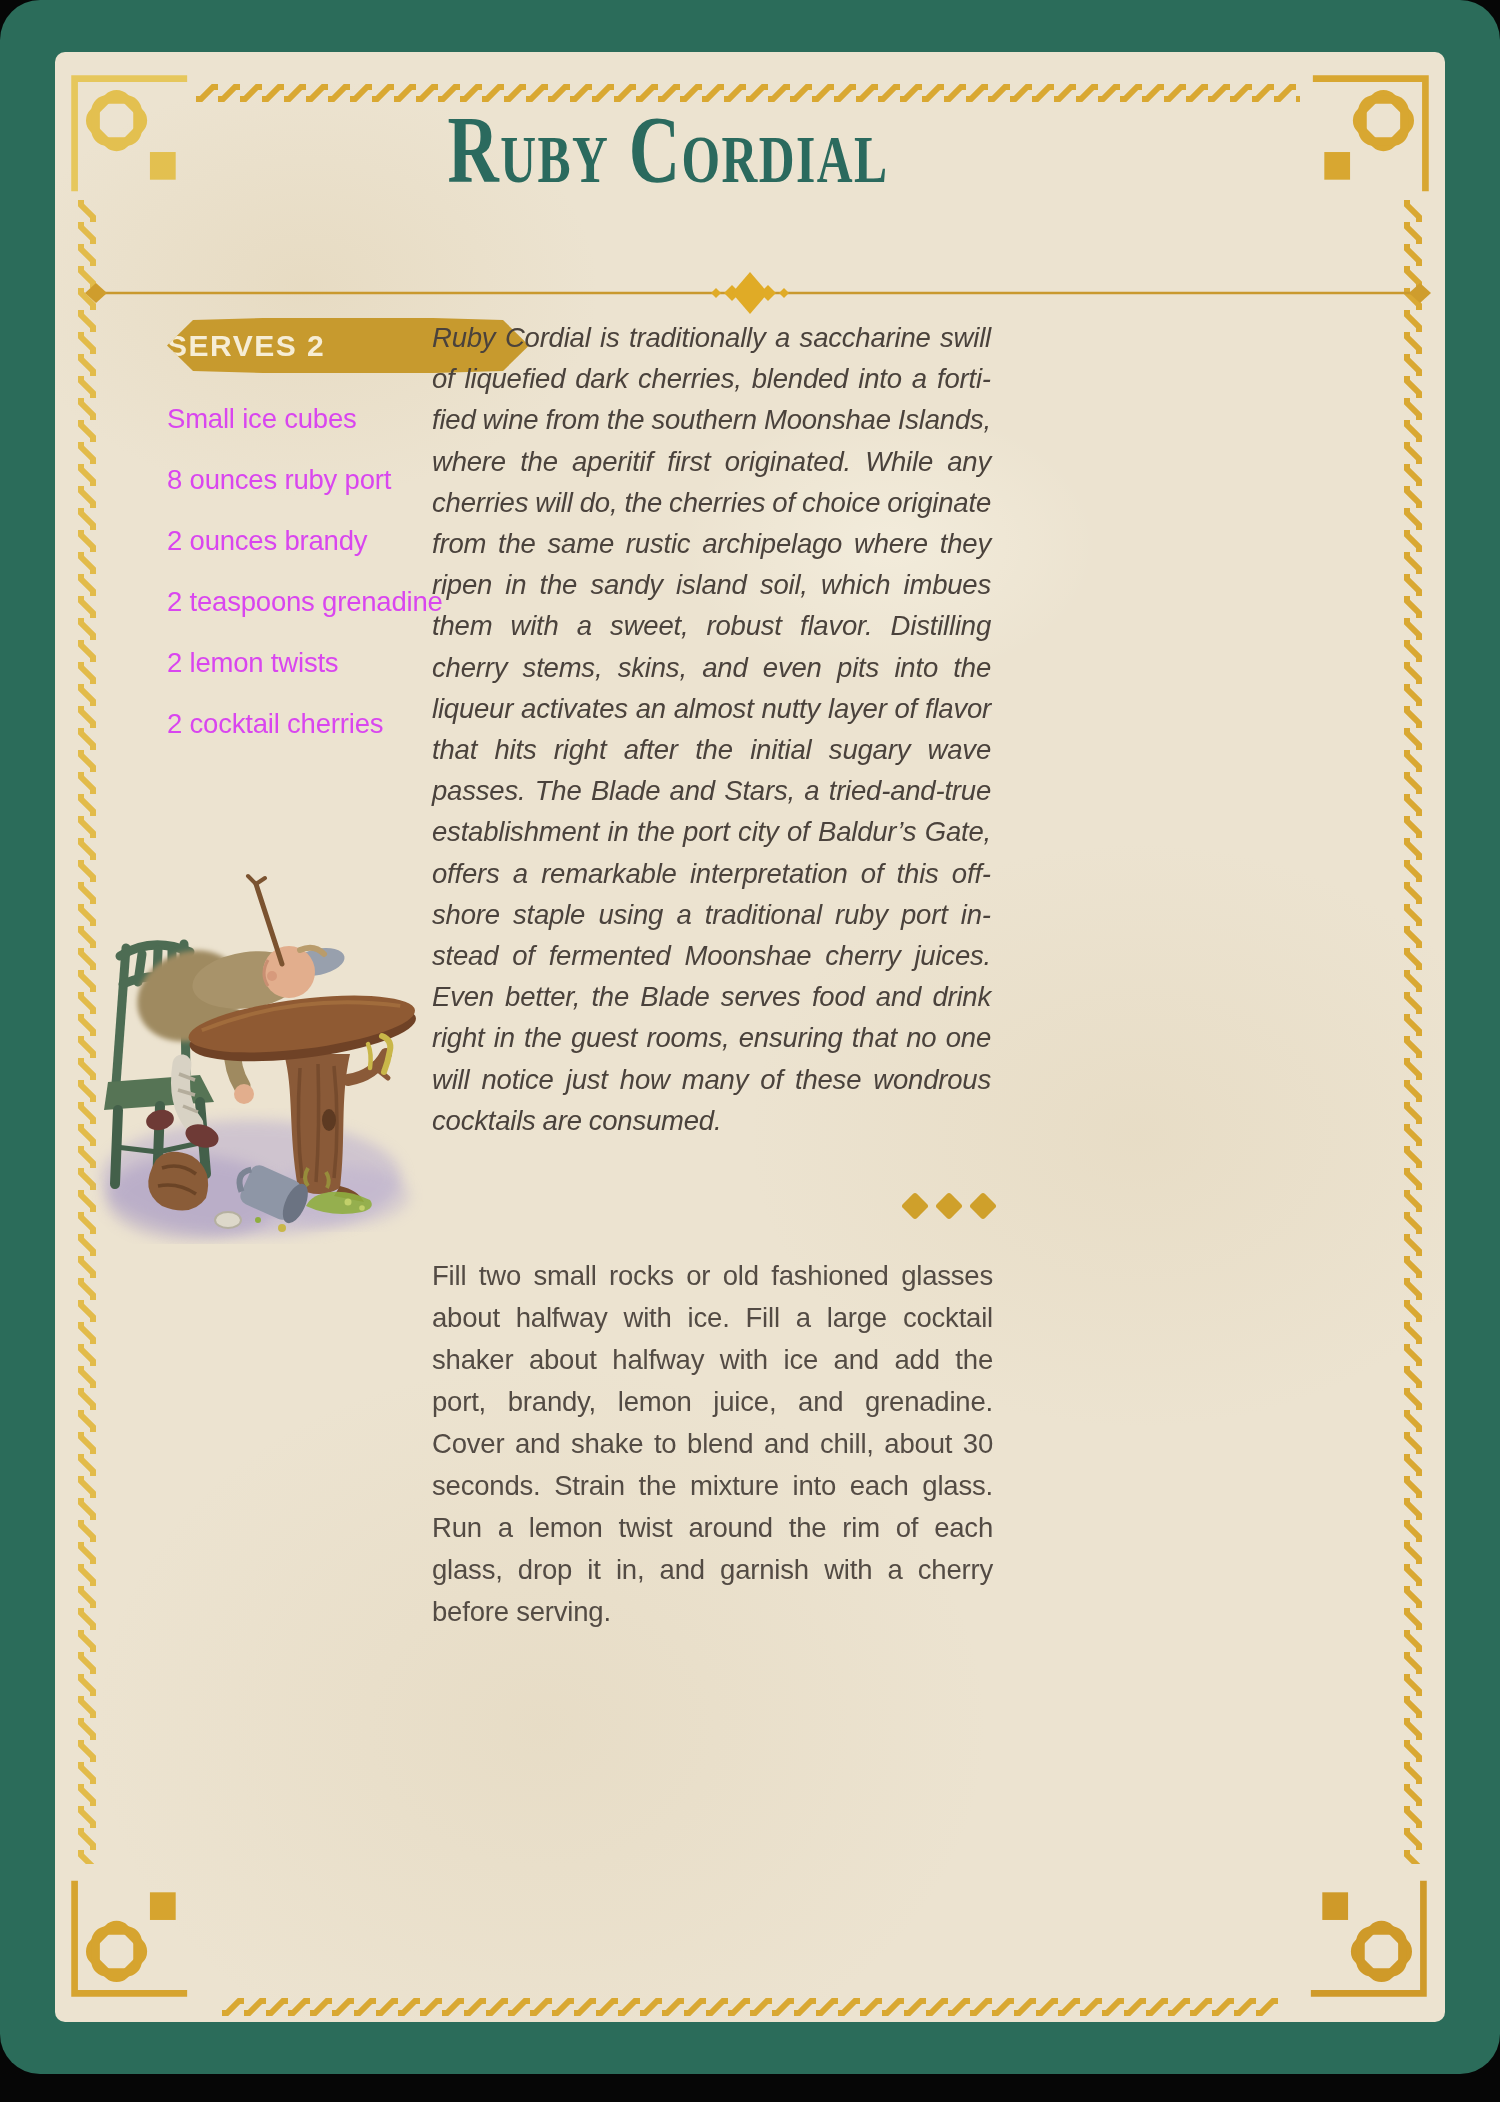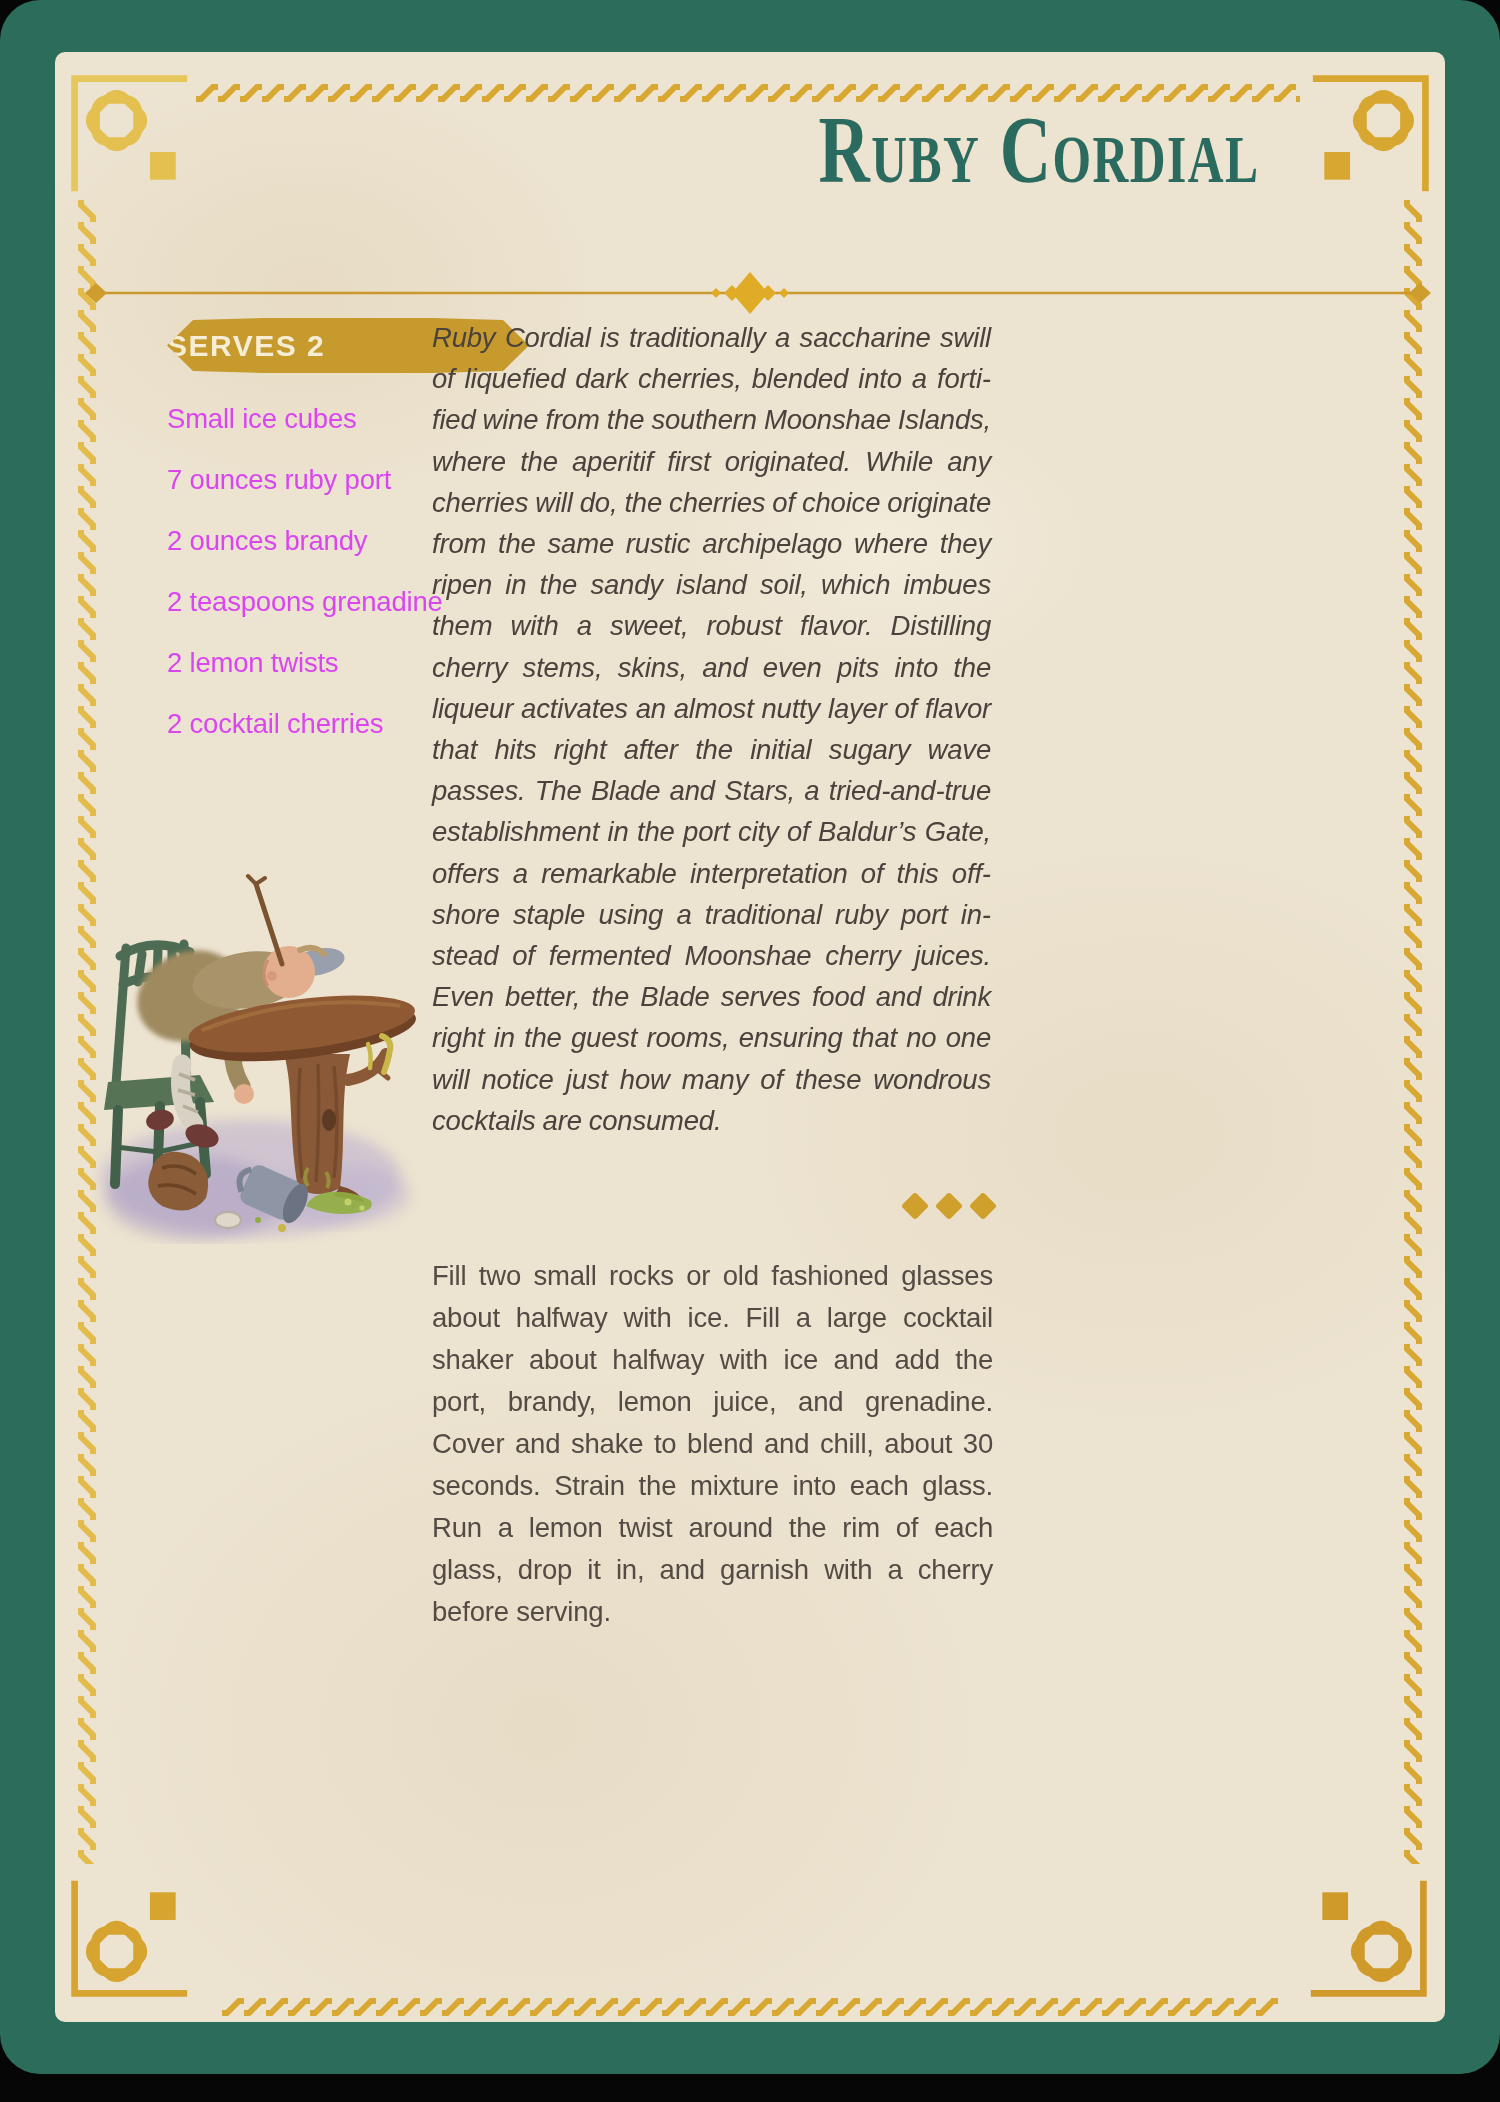--- a/index.html
+++ b/index.html
@@ -20,21 +20,21 @@
       radial-gradient(ellipse 640px 520px at 35% 85%, rgba(203,183,142,.15), transparent 70%),
       radial-gradient(ellipse 300px 200px at 60% 25%, rgba(255,252,240,.35), transparent 70%);
   }
   .abs{position:absolute;}
   
   .corner{width:124px;height:124px;}
   .corner.tr{transform:scaleX(-1);}
   .corner.bl{transform:scaleY(-1);}
   .corner.br{transform:scale(-1,-1);}
   
-  .title-wrap{left:0;top:102px;width:1337px;text-align:right;}
+  .title-wrap{left:0;top:102px;width:1337px;text-align:center;}
   .title-text{
     display:inline-block;transform:scaleX(.74);transform-origin:center;
     font-family:"Liberation Serif",serif;font-weight:700;font-size:96px;line-height:1;
     font-variant:small-caps;font-variant-caps:small-caps;
     color:#2b6a5e;letter-spacing:2px;white-space:nowrap;
   }
   
   .badge{
     left:167px;top:318px;width:362px;height:55px;background:#c79a2e;
     clip-path:polygon(0 50%,26px 2px,96px 0,calc(100% - 96px) 0,calc(100% - 26px) 2px,100% 50%,calc(100% - 26px) calc(100% - 2px),calc(100% - 96px) 100%,96px 100%,26px calc(100% - 2px));
@@ -162,21 +162,21 @@
     <polygon points="708,16 713,21 708,26 703,21"></polygon>
   </g>
 </svg>
 
 <div class="abs badge">
   <span>SERVES 2</span>
 </div>
 
 <div class="abs ingredients">
   <div class="ingredient">Small ice cubes</div>
-  <div class="ingredient">7 ounces ruby port</div>
+  <div class="ingredient">8 ounces ruby port</div>
   <div class="ingredient">2 ounces brandy</div>
   <div class="ingredient">2 teaspoons grenadine</div>
   <div class="ingredient">2 lemon twists</div>
   <div class="ingredient">2 cocktail cherries</div>
 </div>
 
 <div class="abs description">Ruby Cordial is traditionally a saccharine swill of liquefied dark cherries, blended into a forti­fied wine from the southern Moonshae Islands, where the aperitif first originated. While any cherries will do, the cherries of choice origi­nate from the same rustic archipelago where they ripen in the sandy island soil, which im­bues them with a sweet, robust flavor. Distill­ing cherry stems, skins, and even pits into the liqueur activates an almost nutty layer of fla­vor that hits right after the initial sugary wave passes. The Blade and Stars, a tried-and-true establishment in the port city of Baldur’s Gate, offers a remarkable interpretation of this off­shore staple using a traditional ruby port in­stead of fermented Moonshae cherry juices. Even better, the Blade serves food and drink right in the guest rooms, ensuring that no one will notice just how many of these wondrous cocktails are consumed.</div>
 
 <div class="abs diamond-row">
   <span class="diamond"></span>

